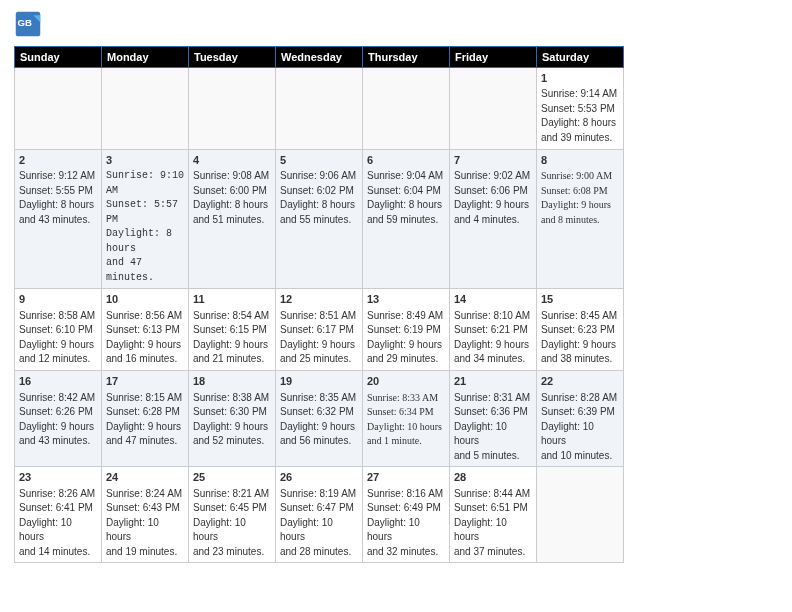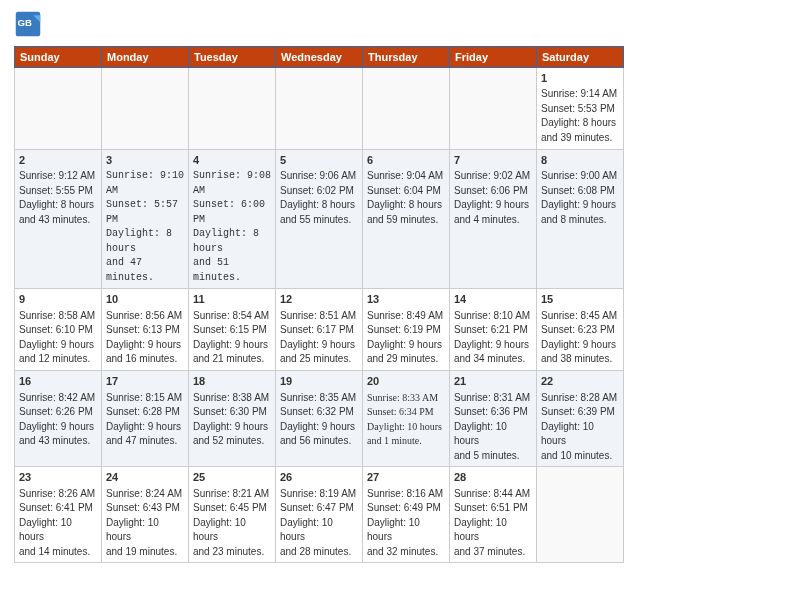--- a/index.html
+++ b/index.html
@@ -50,21 +50,21 @@
     .cal-subtitle {
       font-size: 14px;
       color: #555;
     }
     .calendar {
       width: 100%;
       border-collapse: collapse;
       font-size: 9px;
     }
     .calendar thead th {
-      background: #c2410c;
+      background: #000000;
       color: #fff;
       padding: 4px 5px;
       text-align: left;
       font-size: 11px;
       font-weight: bold;
       border: 1px solid #2a6aaf;
     }
     .calendar tbody td {
       border: 1px solid #ccc;
       vertical-align: top;
@@ -152,21 +152,21 @@
           </td>
           <td>
             <span class="day-num">3</span>
             <div class="day-info" style="white-space: pre-line; font-family: Liberation Mono, monospace;">Sunrise: 9:10 AM
 Sunset: 5:57 PM
 Daylight: 8 hours
 and 47 minutes.</div>
           </td>
           <td>
             <span class="day-num">4</span>
-            <div class="day-info" style="white-space: pre-line; font-family: Liberation Mono, monospace;">Sunrise: 9:08 AM
+            <div class="day-info" style="white-space: pre-line;">Sunrise: 9:08 AM
 Sunset: 6:00 PM
 Daylight: 8 hours
 and 51 minutes.</div>
           </td>
           <td>
             <span class="day-num">5</span>
             <div class="day-info" style="white-space: pre-line;">Sunrise: 9:06 AM
 Sunset: 6:02 PM
 Daylight: 8 hours
 and 55 minutes.</div>
@@ -180,21 +180,21 @@
           </td>
           <td>
             <span class="day-num">7</span>
             <div class="day-info" style="white-space: pre-line;">Sunrise: 9:02 AM
 Sunset: 6:06 PM
 Daylight: 9 hours
 and 4 minutes.</div>
           </td>
           <td>
             <span class="day-num">8</span>
-            <div class="day-info" style="white-space: pre-line;">Sunrise: 9:00 AM
+            <div class="day-info" style="white-space: pre-line; font-family: Liberation Serif, serif;">Sunrise: 9:00 AM
 Sunset: 6:08 PM
 Daylight: 9 hours
 and 8 minutes.</div>
           </td>
         </tr>
         <tr>
           <td>
             <span class="day-num">9</span>
             <div class="day-info" style="white-space: pre-line;">Sunrise: 8:58 AM
 Sunset: 6:10 PM

